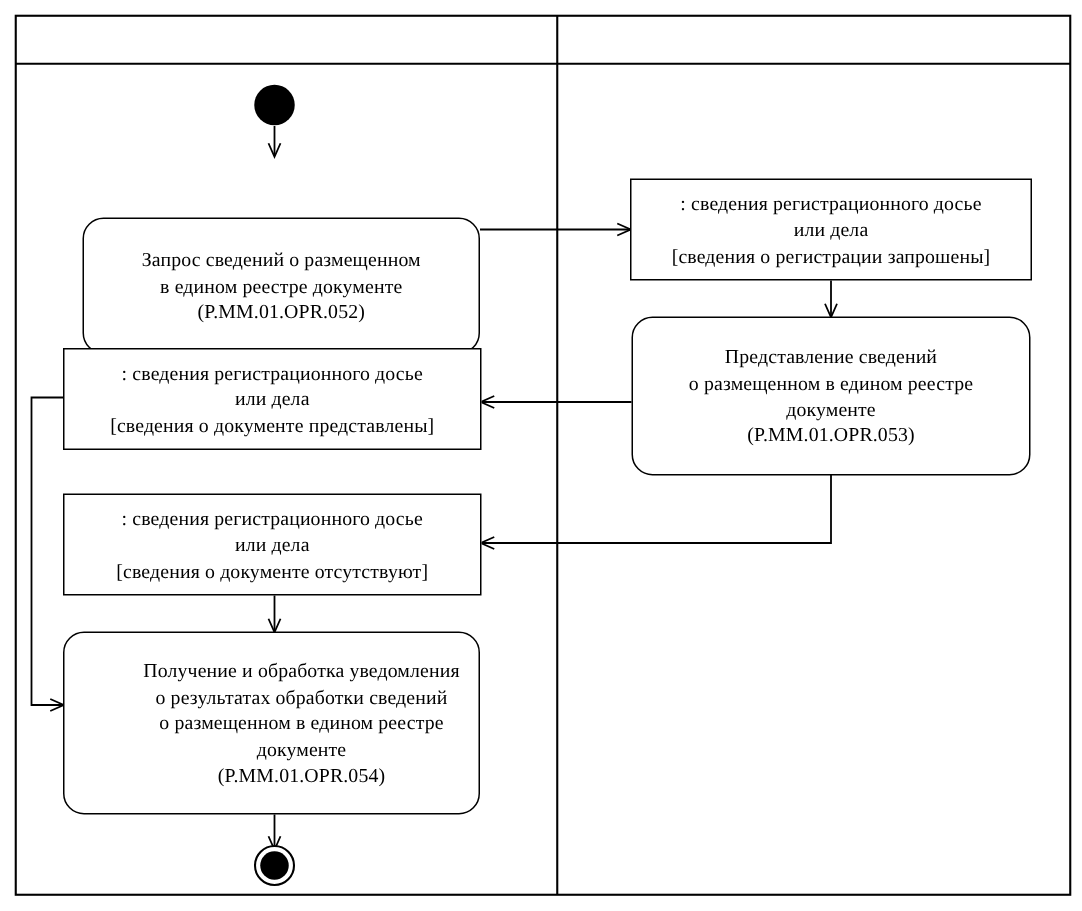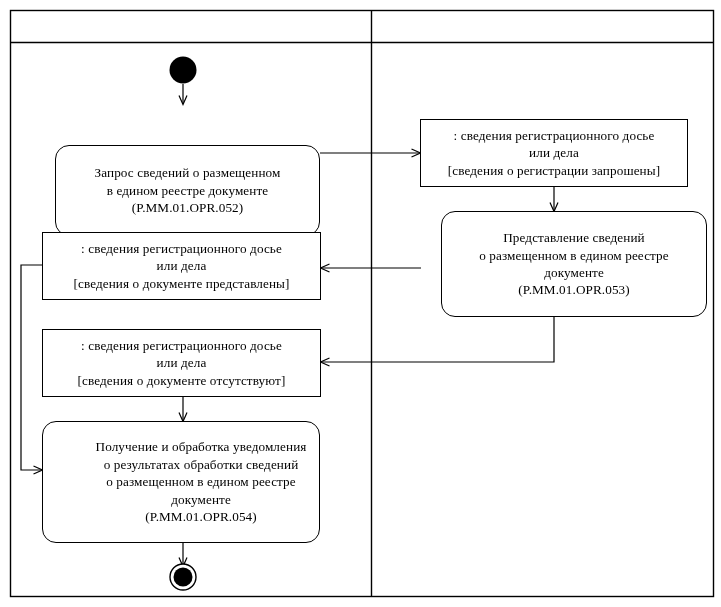--- a/index.html
+++ b/index.html
@@ -108,21 +108,21 @@
 в едином реестре документе
 (P.MM.01.OPR.052)</span>
   </div>
 
   <div class="node object-node" style="left:420px; top:119px; width:268px; height:68px;">
     <span class="node-text">: сведения регистрационного досье
 или дела
 [сведения о регистрации запрошены]</span>
   </div>
 
-  <div class="node activity-node" style="left:421px; top:211px; width:266px; height:106px;margin-left:20px;">
+  <div class="node activity-node" style="left:421px; top:211px; width:266px; height:106px;">
     <span class="node-text">Представление сведений
 о размещенном в едином реестре
 документе
 (P.MM.01.OPR.053)</span>
   </div>
 
   <div class="node object-node" style="left:42px; top:232px; width:279px; height:68px;">
     <span class="node-text">: сведения регистрационного досье
 или дела
 [сведения о документе представлены]</span>

